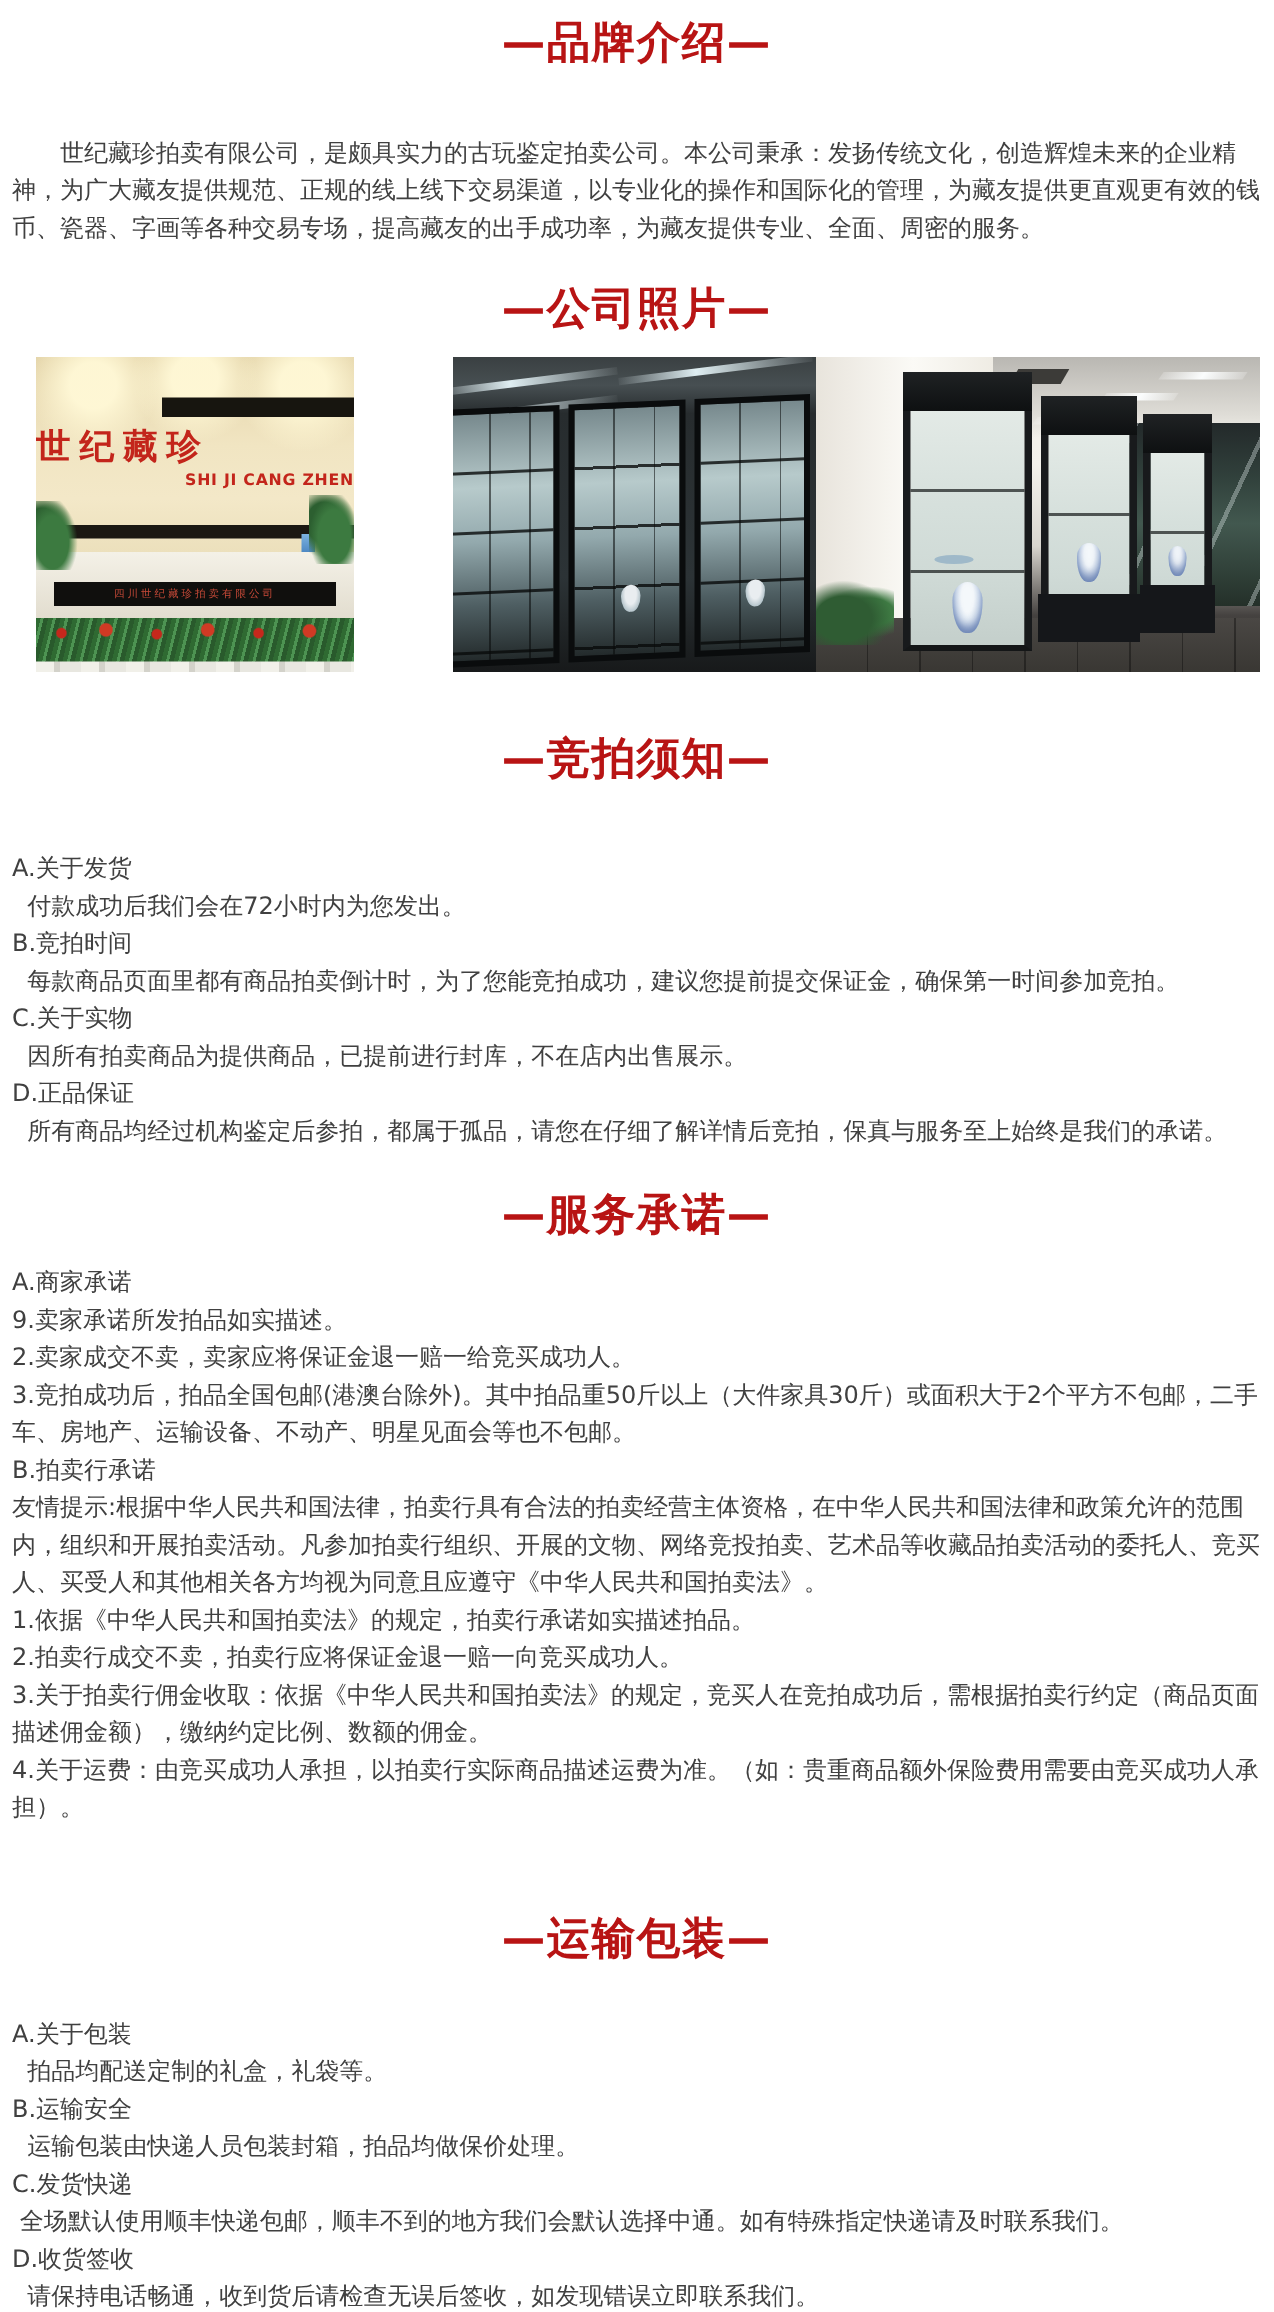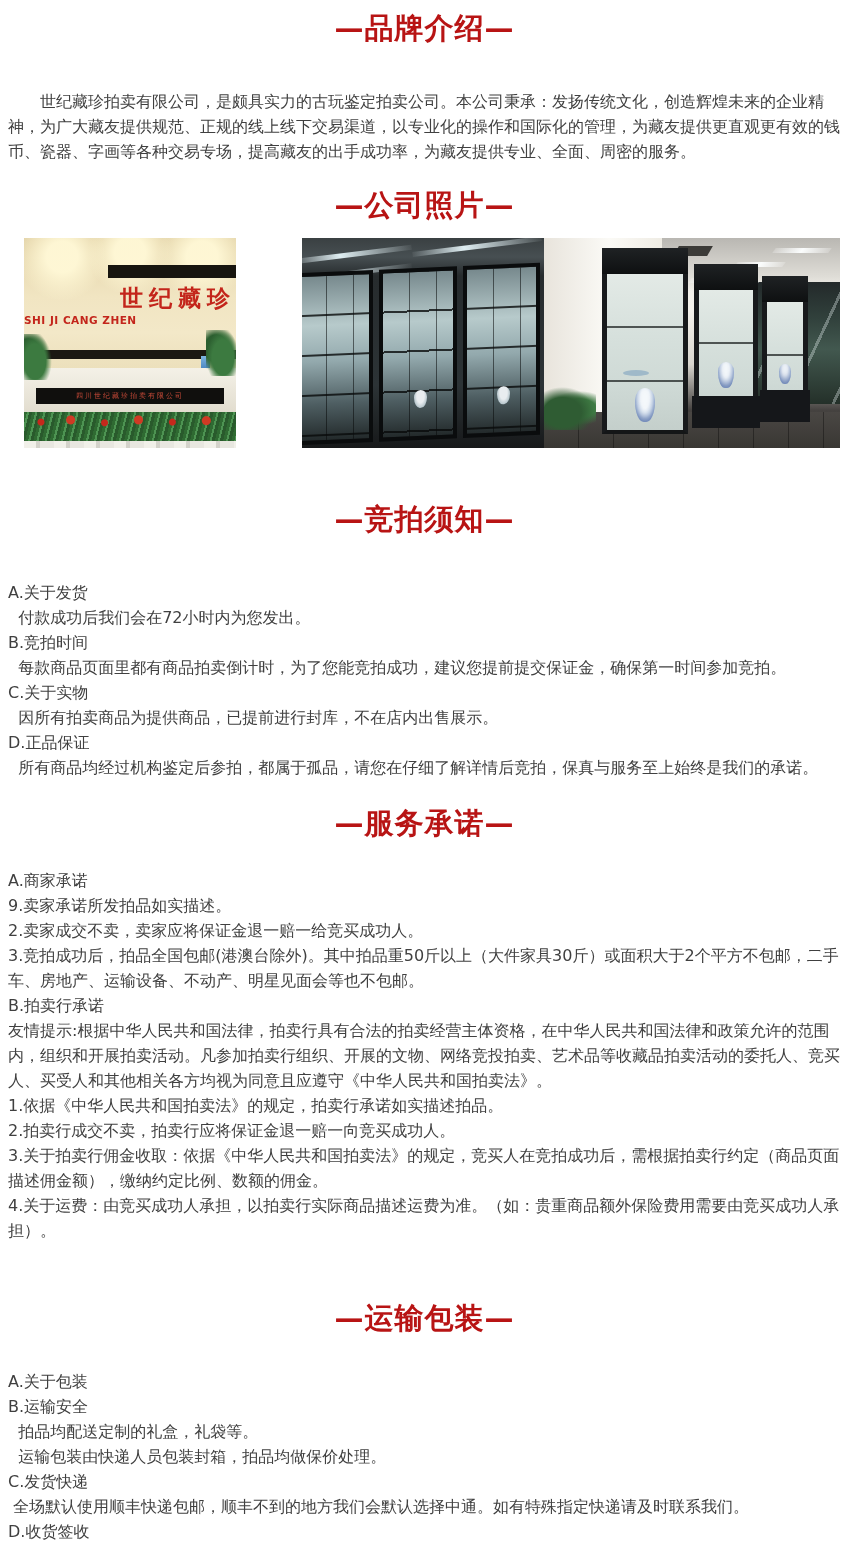--- a/index.html
+++ b/index.html
@@ -5,44 +5,44 @@
   html,body{margin:0;padding:0;background:#fff;}
   body{width:849px;height:1541px;overflow:hidden;
        font-family:"DejaVu Sans","Liberation Sans",sans-serif;
        color:#404040;font-size:16px;line-height:25px;}
   .t{margin:0;text-align:center;color:#b81414;font-size:29px;line-height:34px;
      font-weight:bold;letter-spacing:1px;}
   #t-intro{padding-top:11px;}
   .body-block{padding:0 8px;}
   .intro-body{margin-top:44px;white-space:pre-wrap;}
   #t-photos{margin-top:24px;text-align:center;}
-  #t-notice{margin-top:54px;}
+  #t-notice{margin-top:40px;}
   #t-service{margin-top:26px;}
   #t-shipping{margin-top:58px;}
   .lines{padding:0 8px;}
   .lines-notice{margin-top:44px;}
-  .lines-service{margin-top:28px;}
+  .lines-service{margin-top:16px;}
   .lines-shipping{margin-top:34px;}
   .line{white-space:pre-wrap;}
 
   
   .photo-row{margin-top:16px;margin-left:24px;height:210px;display:flex;}
   .photo{flex:none;position:relative;overflow:hidden;}
 
   
   .ph-reception{width:212px;height:210px;margin-right:66px;
     background:
       radial-gradient(circle at 18% 9%, rgba(255,248,214,.95) 0 6%, rgba(255,248,214,0) 17%),
       radial-gradient(circle at 50% 7%, rgba(255,248,214,.95) 0 7%, rgba(255,248,214,0) 19%),
       radial-gradient(circle at 84% 9%, rgba(255,248,214,.95) 0 6%, rgba(255,248,214,0) 17%),
       linear-gradient(180deg,#e3d3a8 0%,#f1e5c2 28%,#f3e8c8 45%,#ece0bc 62%,#e4d8b4 100%);}
   .rc-stripe-top{position:absolute;top:27px;left:84px;right:0;height:13px;background:#17150f;}
-  .rc-brand-cn{position:absolute;top:46px;left:0;right:0;text-align:right;
+  .rc-brand-cn{position:absolute;top:46px;left:0;right:0;text-align:left;
     color:#c3251b;font-size:23px;line-height:28px;font-weight:bold;letter-spacing:6px;}
-  .rc-brand-en{position:absolute;top:76px;left:0;right:0;text-align:left;
+  .rc-brand-en{position:absolute;top:76px;left:0;right:0;text-align:right;
     color:#c3251b;font-size:10.5px;line-height:13px;font-weight:bold;letter-spacing:.5px;}
   .rc-stripe-mid{position:absolute;top:112px;left:0;right:0;height:9px;background:#1b1812;}
   .rc-blue-sign{position:absolute;right:26px;top:118px;width:9px;height:20px;
     background:linear-gradient(180deg,#7db4e0,#2f6cb0);}
   .rc-counter{position:absolute;left:0;right:0;bottom:0;height:80px;
     background:linear-gradient(180deg,#f4f1e7,#e2ddcf 55%,#d6d1c2);}
   .rc-counter-strip{position:absolute;bottom:44px;left:12px;right:12px;height:16px;
     background:#100f0d;color:#c84a38;font-size:7px;line-height:16px;text-align:center;
     letter-spacing:2px;filter:blur(.4px);overflow:hidden;}
   .rc-plants{position:absolute;bottom:0;left:0;right:0;height:36px;background:
@@ -219,22 +219,22 @@
     <div class="line">友情提示:根据中华人民共和国法律，拍卖行具有合法的拍卖经营主体资格，在中华人民共和国法律和政策允许的范围内，组织和开展拍卖活动。凡参加拍卖行组织、开展的文物、网络竞投拍卖、艺术品等收藏品拍卖活动的委托人、竞买人、买受人和其他相关各方均视为同意且应遵守《中华人民共和国拍卖法》。</div>
     <div class="line">1.依据《中华人民共和国拍卖法》的规定，拍卖行承诺如实描述拍品。</div>
     <div class="line">2.拍卖行成交不卖，拍卖行应将保证金退一赔一向竞买成功人。</div>
     <div class="line">3.关于拍卖行佣金收取：依据《中华人民共和国拍卖法》的规定，竞买人在竞拍成功后，需根据拍卖行约定（商品页面描述佣金额），缴纳约定比例、数额的佣金。</div>
     <div class="line">4.关于运费：由竞买成功人承担，以拍卖行实际商品描述运费为准。（如：贵重商品额外保险费用需要由竞买成功人承担）。</div>
   </div>
 
   <h2 class="t" id="t-shipping">—运输包装—</h2>
   <div class="lines lines-shipping">
     <div class="line">A.关于包装</div>
+    <div class="line">  拍品均配送定制的礼盒，礼袋等。</div>
     <div class="line">B.运输安全</div>
-    <div class="line">  拍品均配送定制的礼盒，礼袋等。</div>
     <div class="line">  运输包装由快递人员包装封箱，拍品均做保价处理。</div>
     <div class="line">C.发货快递</div>
     <div class="line"> 全场默认使用顺丰快递包邮，顺丰不到的地方我们会默认选择中通。如有特殊指定快递请及时联系我们。</div>
     <div class="line">D.收货签收</div>
     <div class="line">  请保持电话畅通，收到货后请检查无误后签收，如发现错误立即联系我们。</div>
   </div>
 
 </main>
 
 </body></html>

